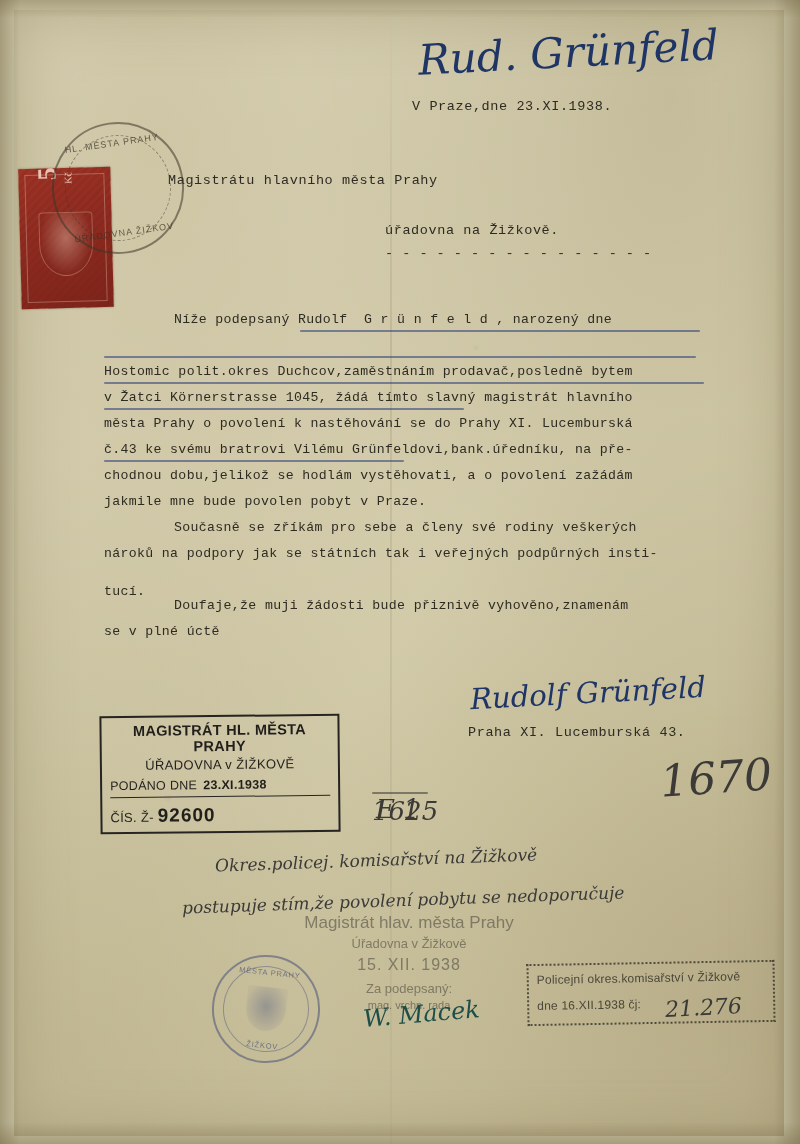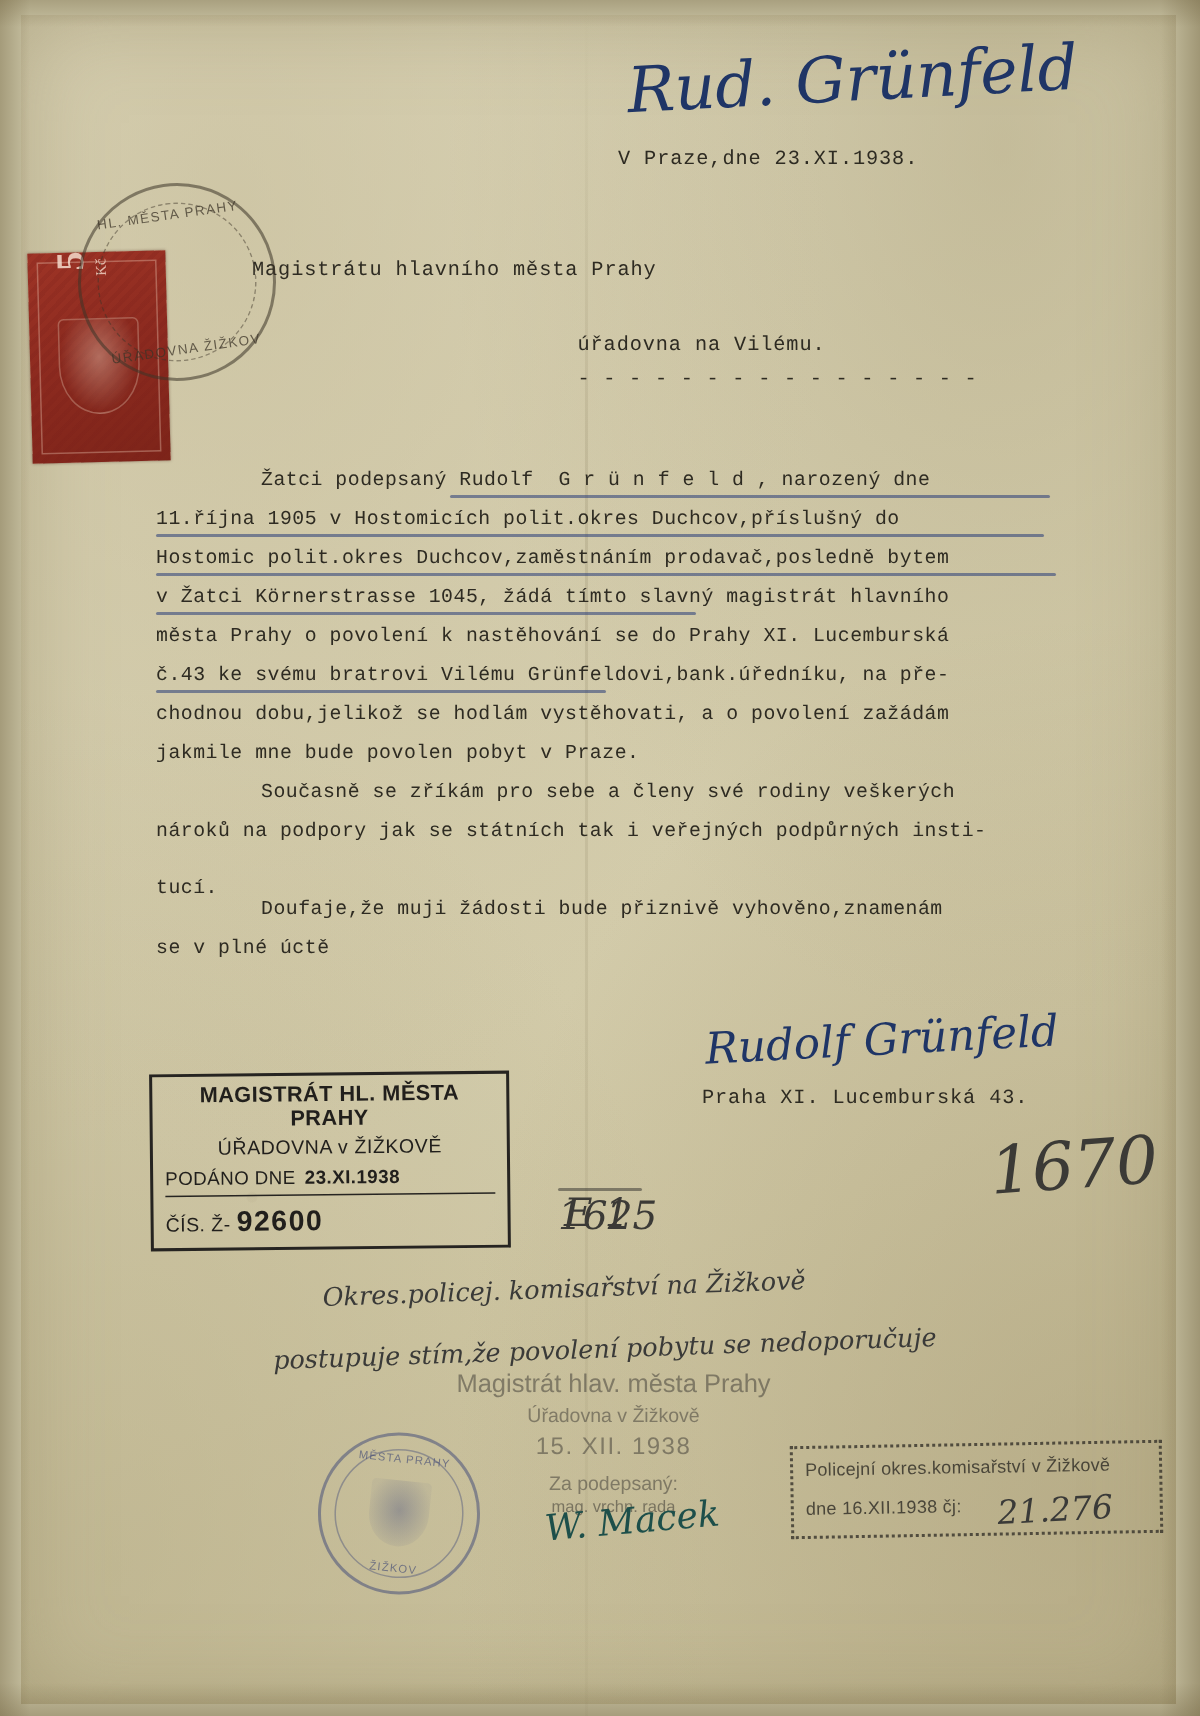--- a/index.html
+++ b/index.html
@@ -324,26 +324,25 @@
 <div class="page">
   <div class="sheet"></div>
   <div class="fold" style="left:390px;"></div>
 
   <div class="hand ink" style="left:418px; top:28px; font-size:42px; transform:rotate(-3deg);">Rud. Grünfeld</div>
 
   <div class="tw" style="left:412px; top:100px;">V Praze,dne 23.XI.1938.</div>
 
   <div class="tw" style="left:168px; top:174px;">Magistrátu hlavního města Prahy</div>
 
-  <div class="tw" style="left:385px; top:224px;">úřadovna na Vilému.</div>
+  <div class="tw" style="left:385px; top:224px;">úřadovna na Žižkově.</div>
 
   <div class="dashes" style="left:385px; top:246px;">- - - - - - - - - - - - - - - -</div>
 
-  <div class="tw body" style="left:174px; top:313px;">Žatci podepsaný Rudolf  G r ü n f e l d , narozený dne</div>
-  <div class="tw body" style="left:104px; top:339px;">11.října 1905 v Hostomicích polit.okres Duchcov,příslušný do</div>
+  <div class="tw body" style="left:174px; top:313px;">Níže podepsaný Rudolf  G r ü n f e l d , narozený dne</div>
   <div class="tw body" style="left:104px; top:365px;">Hostomic polit.okres Duchcov,zaměstnáním prodavač,posledně bytem</div>
   <div class="tw body" style="left:104px; top:391px;">v Žatci Körnerstrasse 1045, žádá tímto slavný magistrát hlavního</div>
   <div class="tw body" style="left:104px; top:417px;">města Prahy o povolení k nastěhování se do Prahy XI. Lucemburská</div>
   <div class="tw body" style="left:104px; top:443px;">č.43 ke svému bratrovi Vilému Grünfeldovi,bank.úředníku, na pře-</div>
   <div class="tw body" style="left:104px; top:469px;">chodnou dobu,jelikož se hodlám vystěhovati, a o povolení zažádám</div>
   <div class="tw body" style="left:174px; top:521px;">Současně se zříkám pro sebe a členy své rodiny veškerých</div>
   <div class="tw body" style="left:104px; top:495px;">jakmile mne bude povolen pobyt v Praze.</div>
   <div class="tw body" style="left:104px; top:547px;">nároků na podpory jak se státních tak i veřejných podpůrných insti-</div>
   <div class="tw body" style="left:104px; top:573px;margin-top:12px;">tucí.</div>
   <div class="tw body" style="left:174px; top:599px;">Doufaje,že muji žádosti bude přiznivě vyhověno,znamenám</div>

